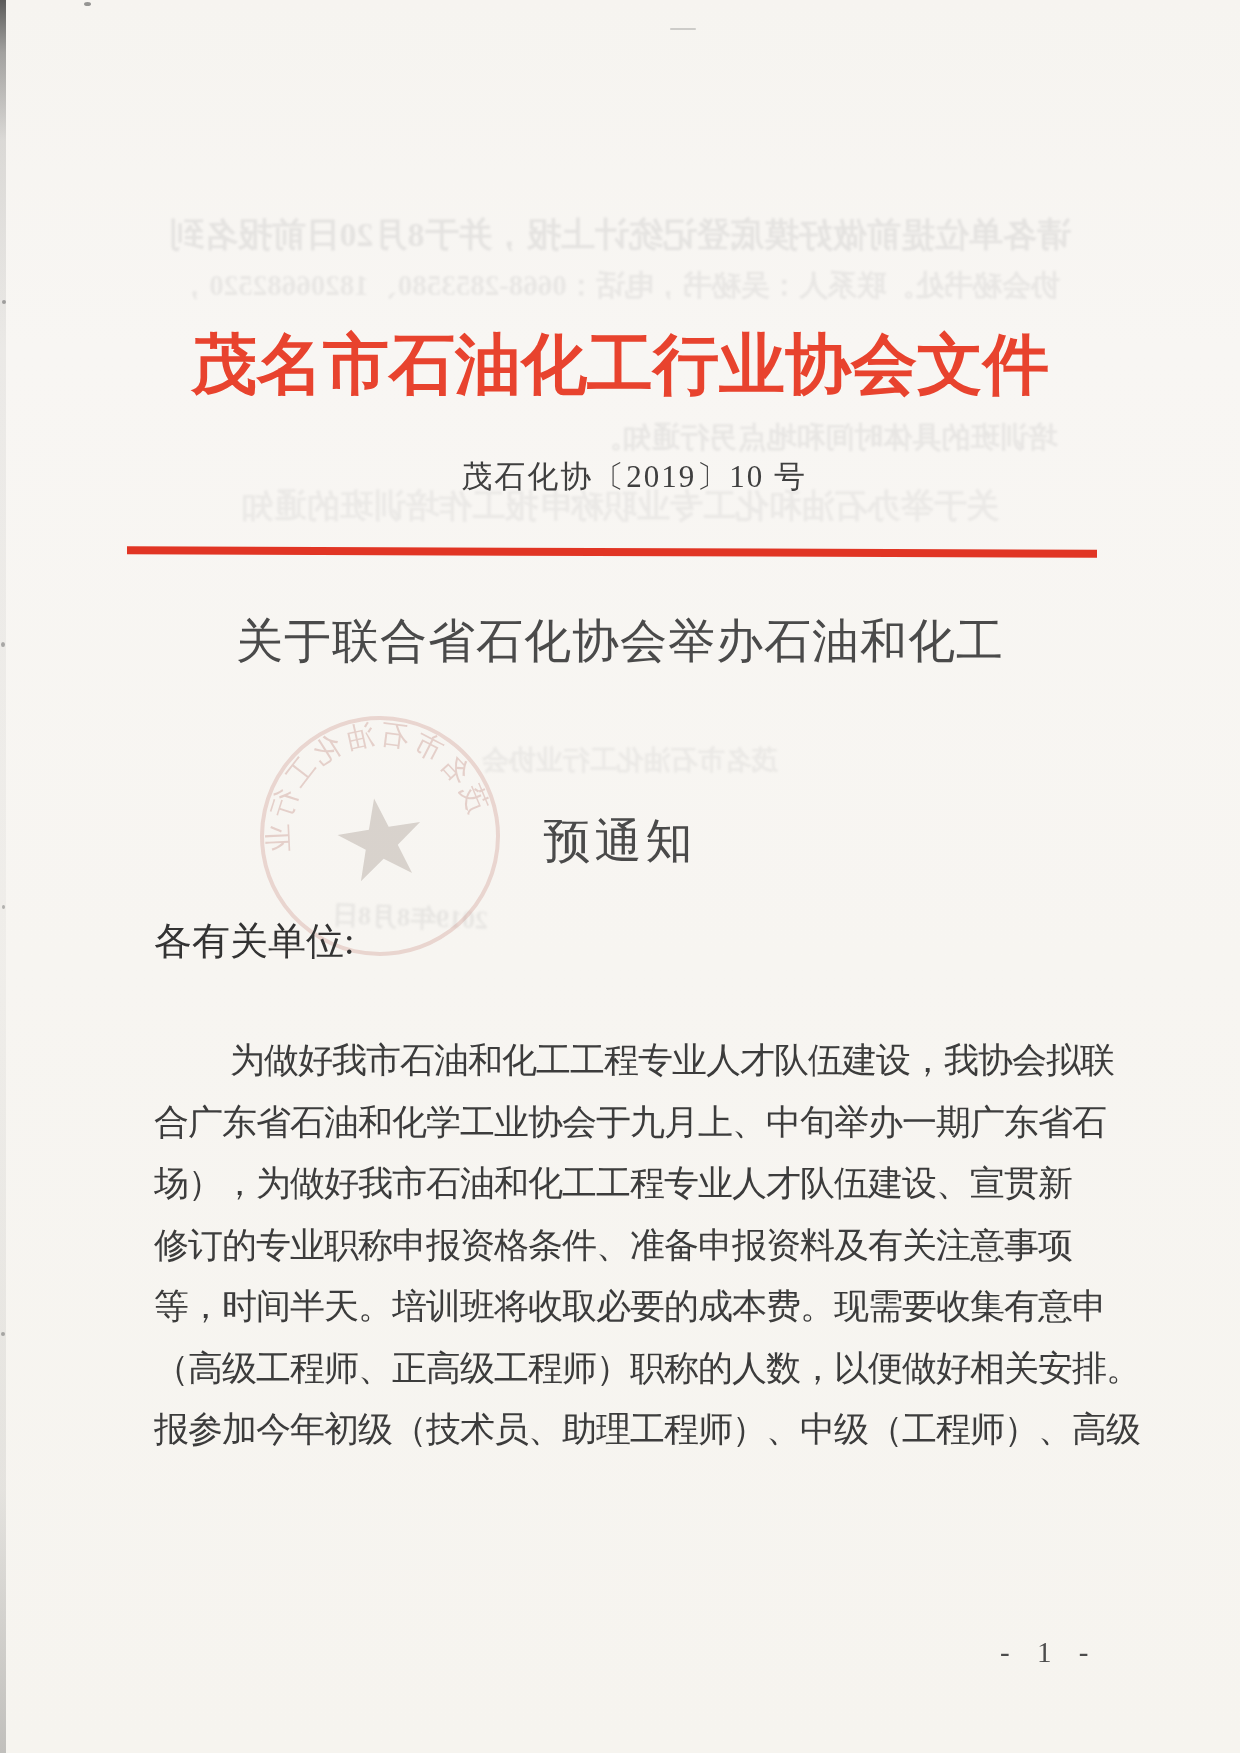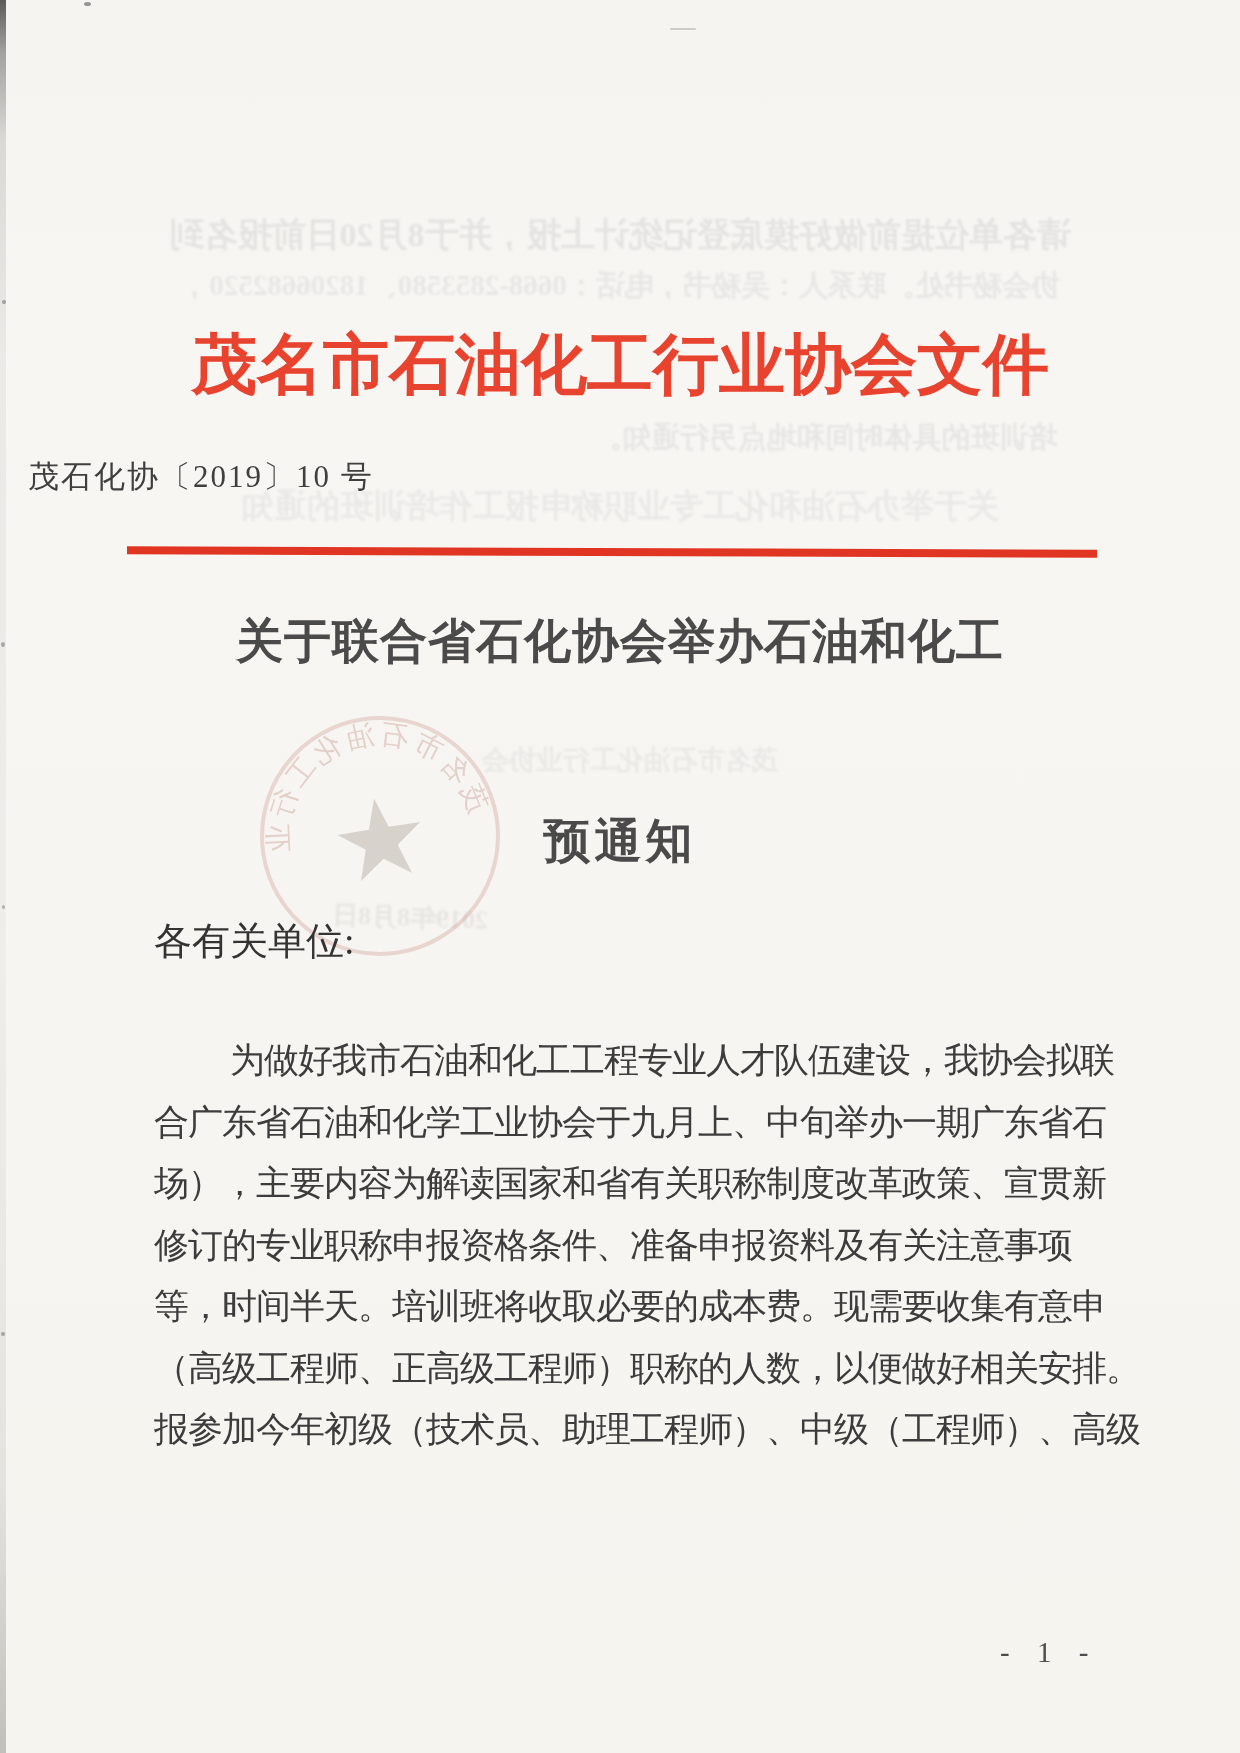--- a/index.html
+++ b/index.html
@@ -45,32 +45,33 @@
     position:absolute;top:320px;left:0;width:100%;
     text-align:center;
     font-size:66px;font-weight:bold;
     letter-spacing:0px;
     color:#e8432e;
     white-space:nowrap;
   }
   .doc-number{
     position:absolute;top:456px;left:0;width:100%;
     padding-left:28px;box-sizing:border-box;
+    text-align:center;
     font-size:31px;color:#3f3f3f;
     letter-spacing:2px;
   }
   .red-rule{
     position:absolute;top:548px;left:127px;width:970px;height:8px;
     background:#e13524;
     transform:rotate(0.2deg);
   }
   .doc-title{
     position:absolute;left:0;width:100%;
     text-align:center;
-    font-weight:bold;
+    font-weight:normal;
     font-size:47px;color:#4a4a4a;
     letter-spacing:1px;
     white-space:nowrap;
   }
   .t1{top:610px;}
   .t2{top:706px;letter-spacing:-1px;}
   .t3{top:810px;letter-spacing:4px;}
 
   .salutation{
     position:absolute;top:916px;left:154px;
@@ -139,21 +140,21 @@
   <div class="red-rule"></div>
 
   <div class="doc-title t1">关于联合省石化协会举办石油和化工</div>
   <div class="doc-title t3">预通知</div>
 
   <div class="salutation">各有关单位:</div>
 
   <div class="body-text">
     <div class="body-line indent">为做好我市石油和化工工程专业人才队伍建设，我协会拟联</div>
     <div class="body-line">合广东省石油和化学工业协会于九月上、中旬举办一期广东省石</div>
-    <div class="body-line">场），主要内容为解读国家和省有关职称制度改革政策、宣贯新</div>
+    <div class="body-line">场），为做好我市石油和化工工程专业人才队伍建设、宣贯新</div>
     <div class="body-line">修订的专业职称申报资格条件、准备申报资料及有关注意事项</div>
     <div class="body-line">等，时间半天。培训班将收取必要的成本费。现需要收集有意申</div>
     <div class="body-line">（高级工程师、正高级工程师）职称的人数，以便做好相关安排。</div>
     <div class="body-line">报参加今年初级（技术员、助理工程师）、中级（工程师）、高级</div>
   </div>
 
   <div class="page-number">- 1 -</div>
 
 </div>
 

